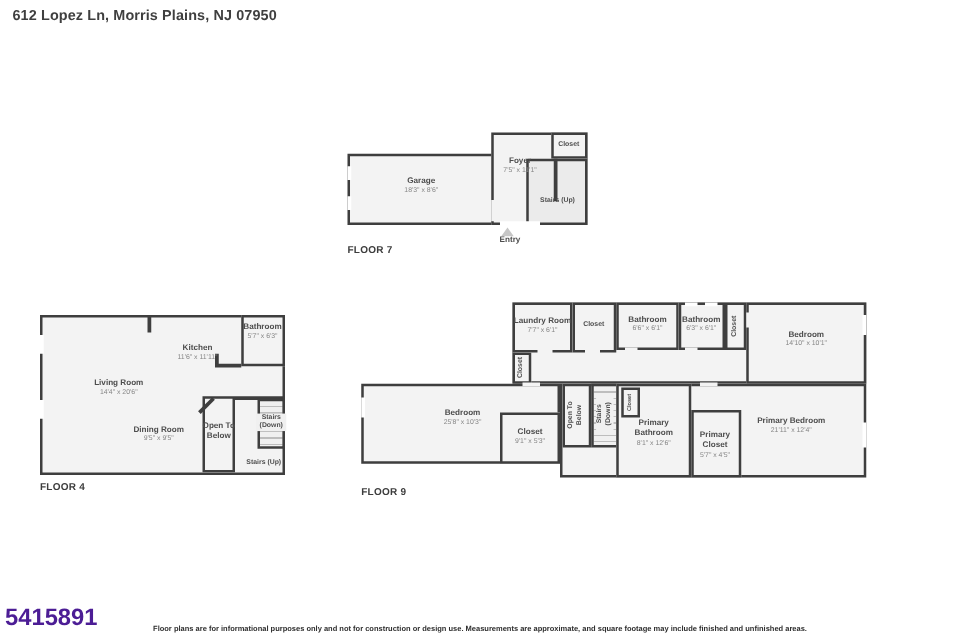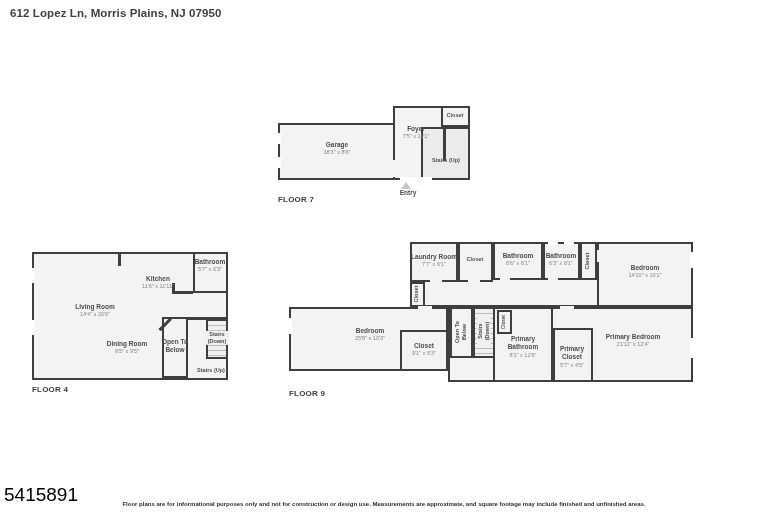--- a/index.html
+++ b/index.html
@@ -26,21 +26,21 @@
   .lbl .rdims{font-size:5.5px;font-weight:400;color:#868686;}
   .wrap{white-space:normal;}
   .vlbl{transform:translate(-50%,-50%) rotate(-90deg);}
   .sm .rname{font-size:5.5px;}
   .entry-tri{
     position:absolute;width:0;height:0;
     border-left:5px solid transparent;border-right:5px solid transparent;
     border-bottom:7px solid #c6c6c6;
   }
   .diag{position:absolute;height:2.5px;background:#3e3e3e;transform:rotate(-45deg);transform-origin:center;}
-  .mls{position:absolute;left:4px;top:484px;font-size:19px;font-weight:400;color:#000000;}
+  .mls{position:absolute;left:4px;top:484px;font-size:19px;font-weight:700;color:#4c1d95;}
   .disclaimer{
     position:absolute;left:0;right:0;top:501px;text-align:center;
     font-size:6px;font-weight:700;color:#2e2e2e;
   }
 </style>
 </head>
 <body>
 
 <div class="page-title">612 Lopez Ln, Morris Plains, NJ 07950</div>
 

